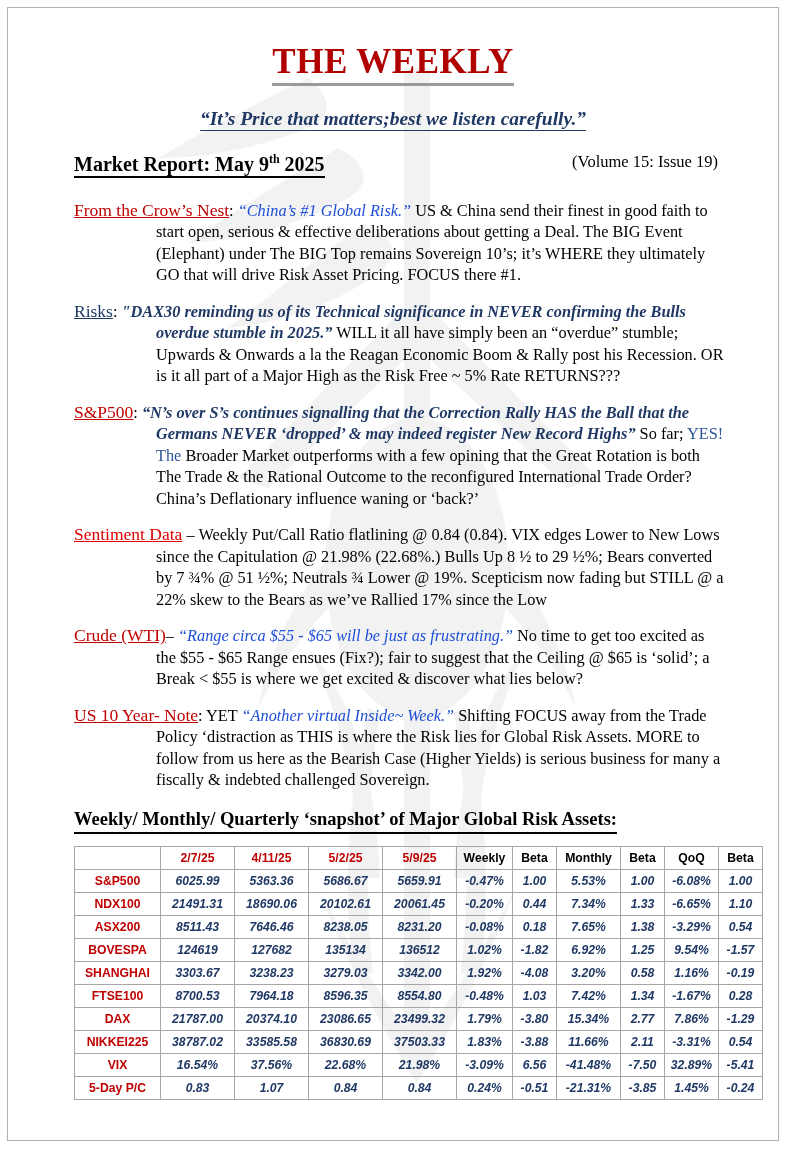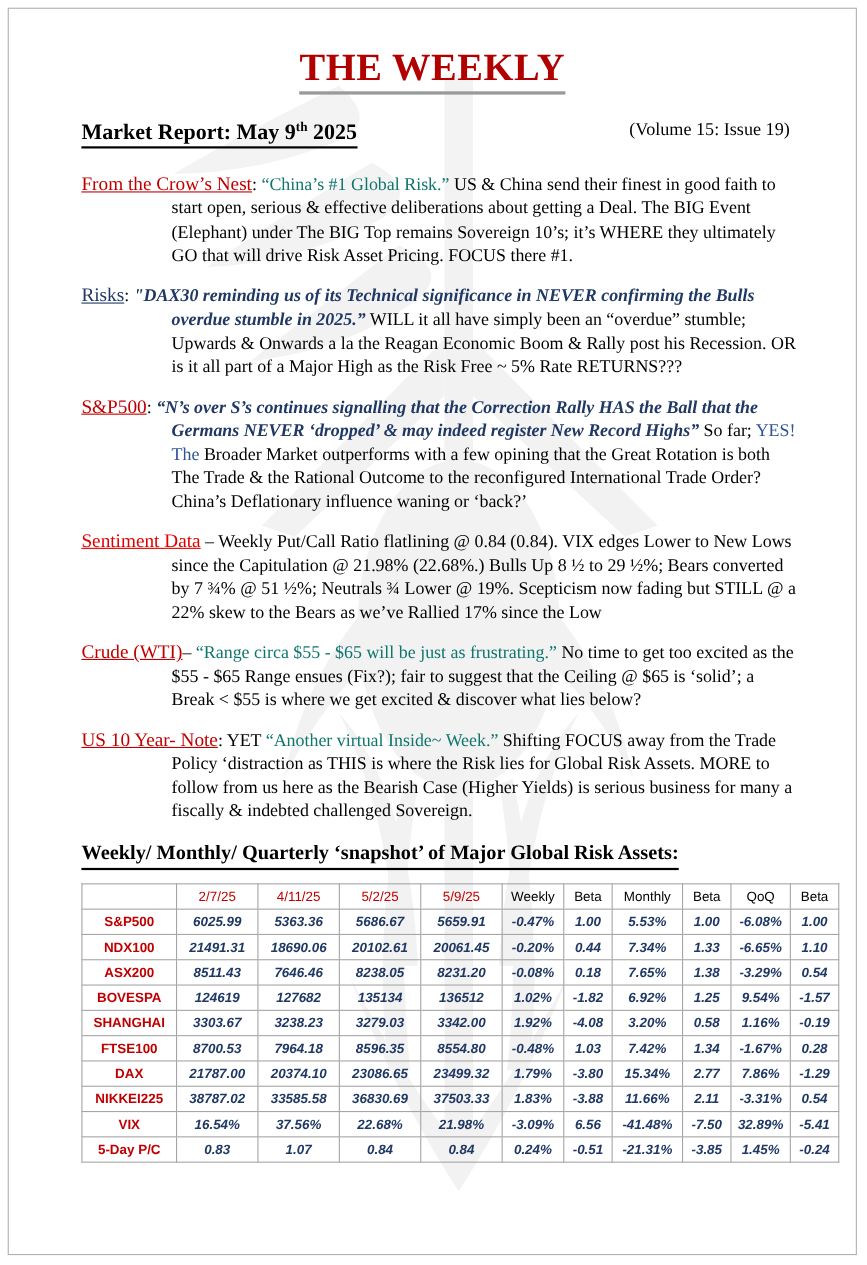--- a/index.html
+++ b/index.html
@@ -123,21 +123,22 @@
   .red-head { color: #C00000; }
   .navy-head { color: #1F3864; }
   .brightred-head { color: #E00000; }
 
   .q-navy {
     color: #1F3864;
     font-style: italic;
     font-weight: bold;
   }
   .q-navy-lt {
-    color: #0f766e;
+    color: #1d4ed8;
+    font-style: italic;
   }
   .blue-txt { color: #2E5496; }
 
   
   .table-head {
     margin-top: 18px;
     padding-left: 66px;
     font-size: 18.5px;
     font-weight: bold;
     color: #000000;
@@ -161,21 +162,21 @@
   table.snapshot td, table.snapshot th {
     border: 1px solid #a6a6a6;
     height: 23px;
     text-align: center;
     vertical-align: middle;
     font-size: 12.2px;
     padding: 0 2px;
     box-sizing: border-box;
   }
   table.snapshot th {
-    font-weight: normal;
+    font-weight: bold;
     color: #000000;
   }
   table.snapshot th.datecol {
     color: #C00000;
   }
   td.rowlabel {
     color: #C00000;
     font-weight: bold;
     text-align: left;
     padding-left: 9px;
@@ -219,20 +220,23 @@
       <path d="M310 880 C340 960, 380 1030, 409 1075 C438 1030, 478 960, 508 880 C470 950, 438 1000, 409 1035 C380 1000, 348 950, 310 880 Z"></path>
     </g>
   </svg>
 
   <div id="content">
 
     <div class="masthead">
       <div class="masthead-title">THE WEEKLY</div>
     </div>
 
+    <div class="tagline">
+      <span>“It’s Price that matters;best we listen carefully.”</span>
+    </div>
 
     <div class="reportline">
       <div class="report-title"><span>Market Report: May 9</span><sup>th</sup><span> 2025</span></div>
       <div class="volume">(Volume 15: Issue 19)</div>
     </div>
 
     <div class="sections">
 
       <div class="section">
         <p class="first"><span class="sec-head red-head">From the Crow’s Nest</span><span>: </span><span class="q-navy-lt">“China’s #1 Global Risk.”</span><span> US &amp; China send their finest in good faith to start open, serious &amp; effective deliberations about getting a Deal. The BIG Event (Elephant) under The BIG Top remains Sovereign 10’s; it’s WHERE they ultimately GO that will drive Risk Asset Pricing. FOCUS there #1.</span></p>

